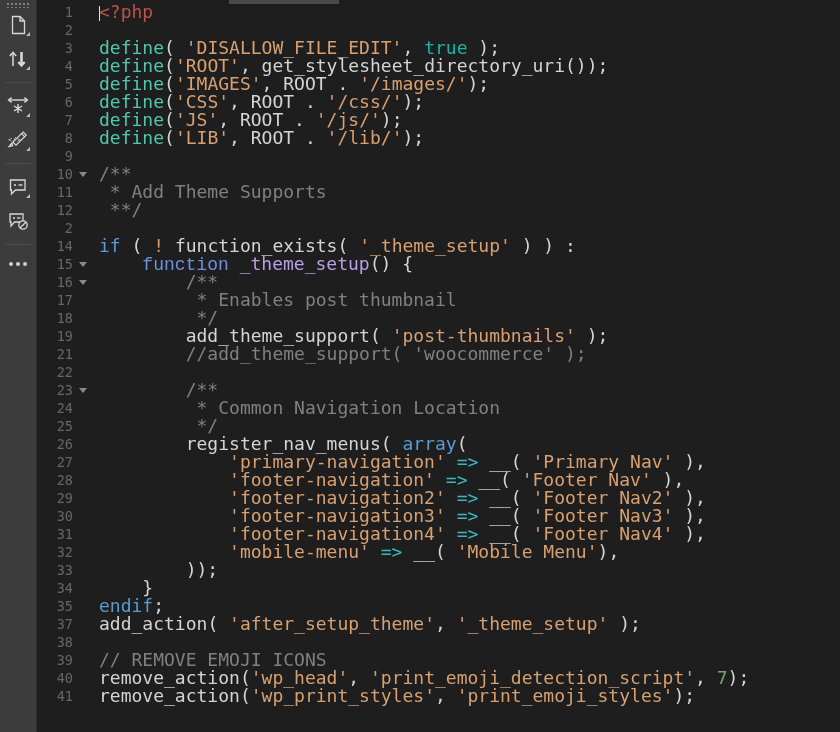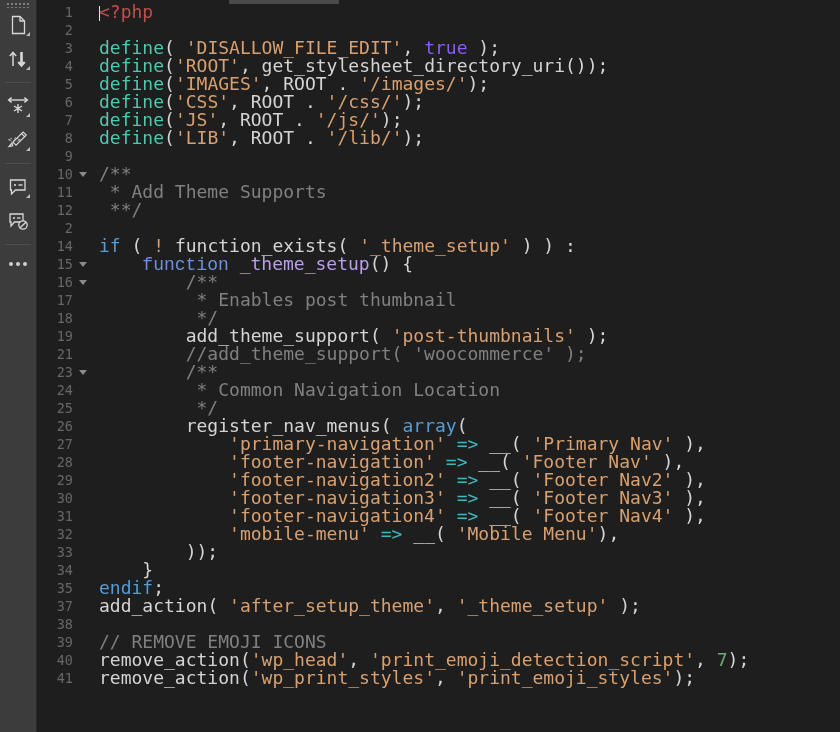--- a/index.html
+++ b/index.html
@@ -169,21 +169,21 @@
   .t-fn      { color: #4ec9b0; }
   .t-str     { color: #d8a070; }
   .t-kw      { color: #569cd6; }
   .t-kw2     { color: #6f8fe0; font-family: Liberation Mono, monospace; }
   .t-ident   { color: #b99fe8; }
   .t-cmt-grey{ color: #808080; }
   .t-num     { color: #6fa96f; }
   .t-arrow   { color: #3fb6c0; }
   .t-op      { color: #d49a6a; }
   .t-php     { color: #c0504a; }
-  .t-const   { color: #8b5cf6; text-align: right; }
+  .t-const   { color: #14b8a6; text-align: right; }
 </style>
 </head>
 <body>
 
 <div class="app">
 
   <div class="sidebar">
 
     <div class="sidebar-grip"></div>
 
@@ -281,20 +281,21 @@
         <div class="line"><div class="ln">11</div><div class="fold"></div><div class="code"><span class="t-cmt-grey"> * Add Theme Supports</span></div></div>
         <div class="line"><div class="ln">12</div><div class="fold"></div><div class="code"><span class="t-cmt-grey"> **/</span></div></div>
         <div class="line"><div class="ln">2</div><div class="fold"></div><div class="code"></div></div>
         <div class="line"><div class="ln">14</div><div class="fold"></div><div class="code"><span class="t-kw">if</span><span class="t-punct"> ( </span><span class="t-op">!</span><span class="t-plain"> function_exists</span><span class="t-punct">( </span><span class="t-str">'_theme_setup'</span><span class="t-punct"> ) ) :</span></div></div>
         <div class="line"><div class="ln">15</div><div class="fold"><span class="tri"></span></div><div class="code"><span class="t-punct">    </span><span class="t-kw2">function</span><span class="t-punct"> </span><span class="t-ident">_theme_setup</span><span class="t-punct">() {</span></div></div>
         <div class="line"><div class="ln">16</div><div class="fold"><span class="tri"></span></div><div class="code"><span class="t-cmt-grey">        /**</span></div></div>
         <div class="line"><div class="ln">17</div><div class="fold"></div><div class="code"><span class="t-cmt-grey">         * Enables post thumbnail</span></div></div>
         <div class="line"><div class="ln">18</div><div class="fold"></div><div class="code"><span class="t-cmt-grey">         */</span></div></div>
         <div class="line"><div class="ln">19</div><div class="fold"></div><div class="code"><span class="t-plain">        add_theme_support</span><span class="t-punct">( </span><span class="t-str">'post-thumbnails'</span><span class="t-punct"> );</span></div></div>
         <div class="line"><div class="ln">21</div><div class="fold"></div><div class="code"><span class="t-cmt-grey">        //add_theme_support( 'woocommerce' );</span></div></div>
+        <div class="line"><div class="ln">22</div><div class="fold"></div><div class="code"></div></div>
         <div class="line"><div class="ln">23</div><div class="fold"><span class="tri"></span></div><div class="code"><span class="t-cmt-grey">        /**</span></div></div>
         <div class="line"><div class="ln">24</div><div class="fold"></div><div class="code"><span class="t-cmt-grey">         * Common Navigation Location</span></div></div>
         <div class="line"><div class="ln">25</div><div class="fold"></div><div class="code"><span class="t-cmt-grey">         */</span></div></div>
         <div class="line"><div class="ln">26</div><div class="fold"></div><div class="code"><span class="t-plain">        register_nav_menus</span><span class="t-punct">( </span><span class="t-kw">array</span><span class="t-punct">(</span></div></div>
         <div class="line"><div class="ln">27</div><div class="fold"></div><div class="code"><span class="t-punct">            </span><span class="t-str">'primary-navigation'</span><span class="t-punct"> </span><span class="t-arrow">=&gt;</span><span class="t-punct"> __( </span><span class="t-str">'Primary Nav'</span><span class="t-punct"> ),</span></div></div>
         <div class="line"><div class="ln">28</div><div class="fold"></div><div class="code"><span class="t-punct">            </span><span class="t-str">'footer-navigation'</span><span class="t-punct"> </span><span class="t-arrow">=&gt;</span><span class="t-punct"> __( </span><span class="t-str">'Footer Nav'</span><span class="t-punct"> ),</span></div></div>
         <div class="line"><div class="ln">29</div><div class="fold"></div><div class="code"><span class="t-punct">            </span><span class="t-str">'footer-navigation2'</span><span class="t-punct"> </span><span class="t-arrow">=&gt;</span><span class="t-punct"> __( </span><span class="t-str">'Footer Nav2'</span><span class="t-punct"> ),</span></div></div>
         <div class="line"><div class="ln">30</div><div class="fold"></div><div class="code"><span class="t-punct">            </span><span class="t-str">'footer-navigation3'</span><span class="t-punct"> </span><span class="t-arrow">=&gt;</span><span class="t-punct"> __( </span><span class="t-str">'Footer Nav3'</span><span class="t-punct"> ),</span></div></div>
         <div class="line"><div class="ln">31</div><div class="fold"></div><div class="code"><span class="t-punct">            </span><span class="t-str">'footer-navigation4'</span><span class="t-punct"> </span><span class="t-arrow">=&gt;</span><span class="t-punct"> __( </span><span class="t-str">'Footer Nav4'</span><span class="t-punct"> ),</span></div></div>
         <div class="line"><div class="ln">32</div><div class="fold"></div><div class="code"><span class="t-punct">            </span><span class="t-str">'mobile-menu'</span><span class="t-punct"> </span><span class="t-arrow">=&gt;</span><span class="t-punct"> __( </span><span class="t-str">'Mobile Menu'</span><span class="t-punct">),</span></div></div>

